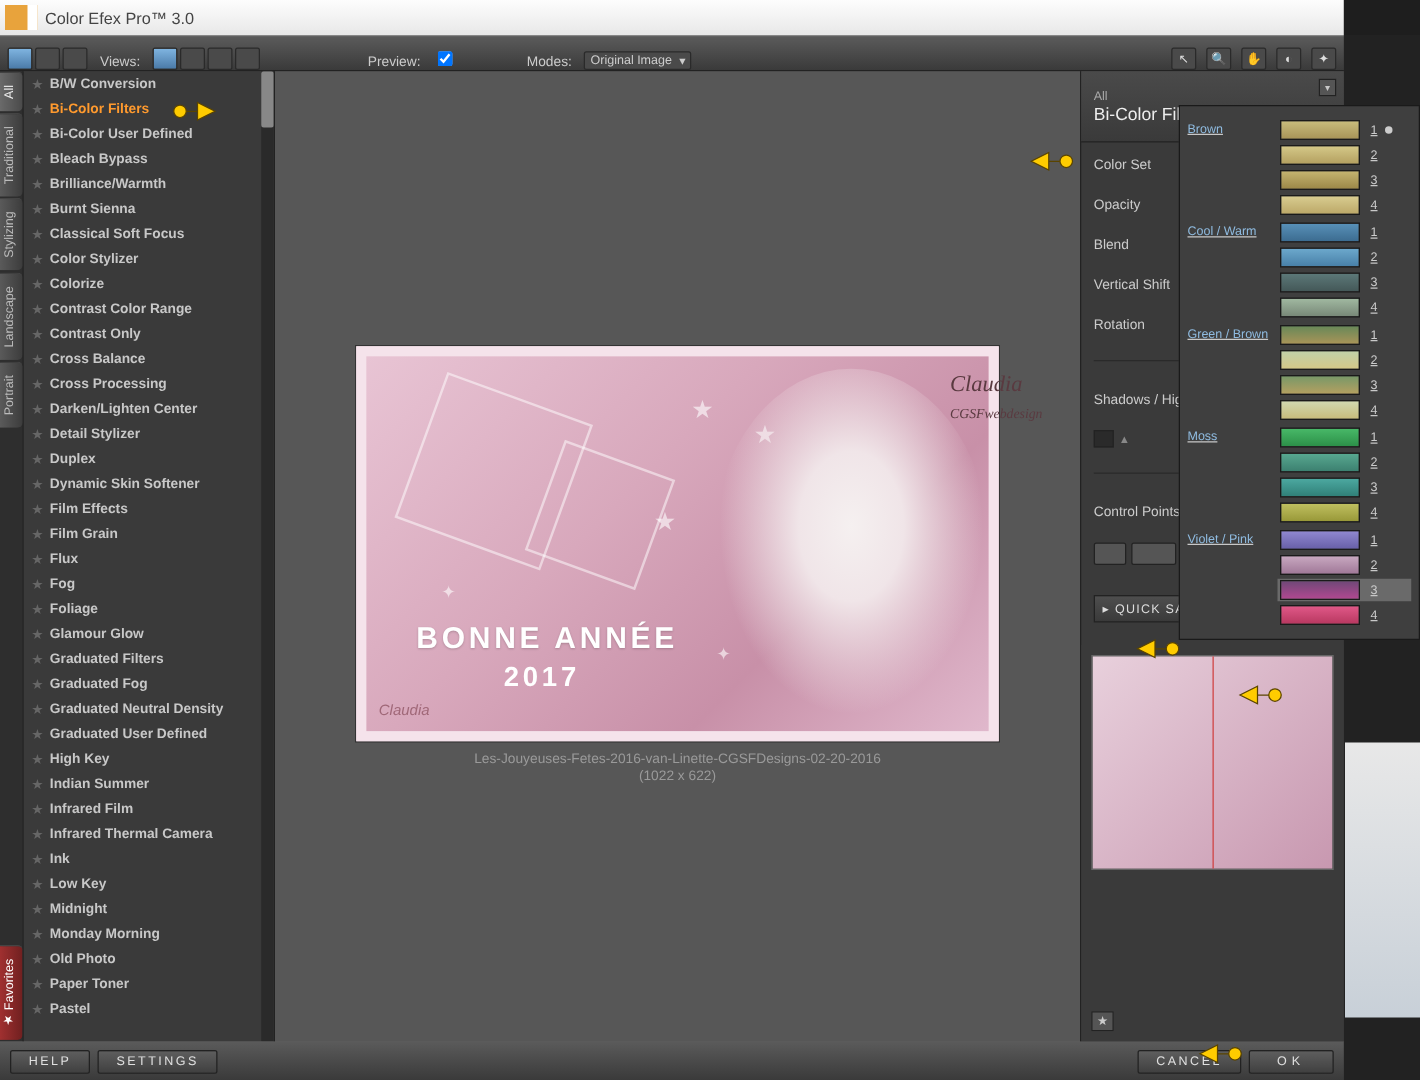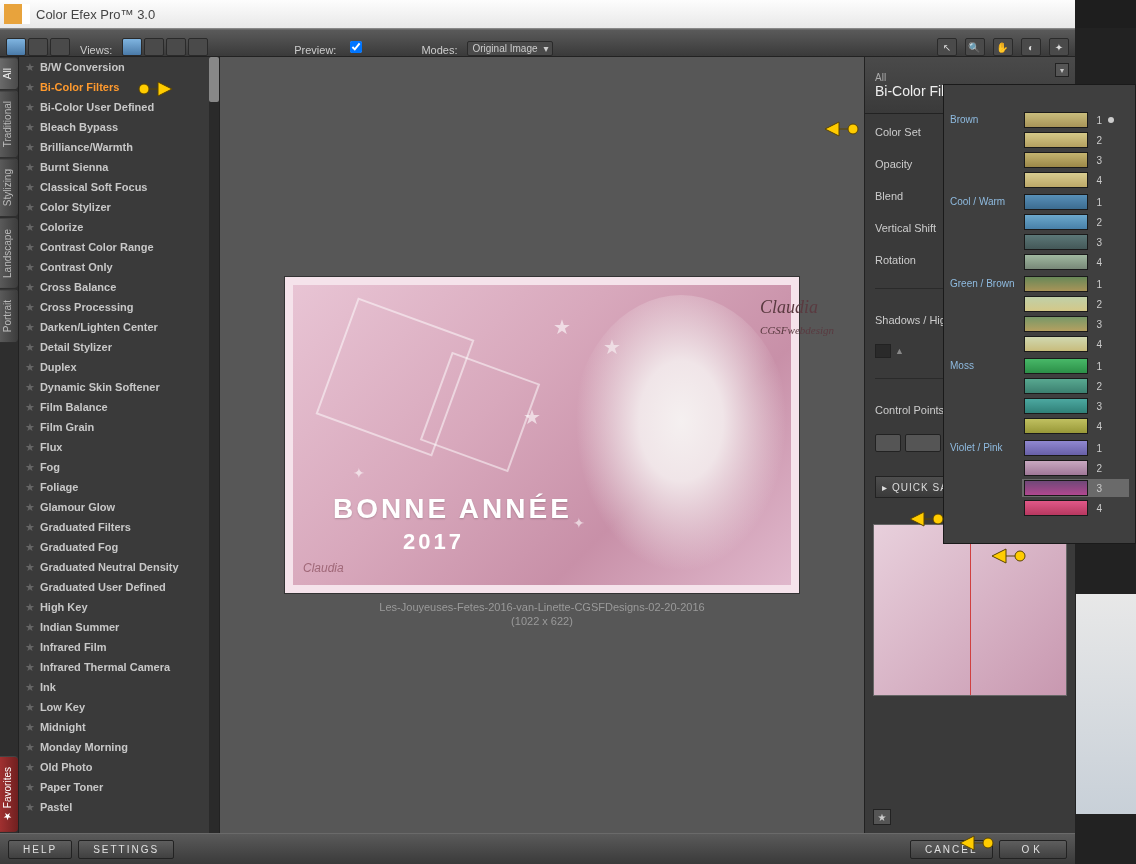--- a/index.html
+++ b/index.html
@@ -29,21 +29,21 @@
 .fname{font-size:11px;color:#c8c8c8;font-weight:bold;}
 .filter.sel .fname{color:#ff9a2e;}
 .scrollbar{position:absolute;right:0;top:0;width:10px;height:100%;background:#2a2a2a;}
 .thumb{position:absolute;right:0;top:0;width:10px;height:45px;background:#888;border-radius:2px;}
 .preview{flex:1;background:#575757;display:flex;flex-direction:column;align-items:center;justify-content:flex-start;padding-top:220px;position:relative;}
 .canvas{width:498px;height:300px;background:#f0d8e2;border:8px solid #f5e3eb;box-shadow:0 0 0 1px #333;position:relative;overflow:hidden;}
 .art{position:absolute;inset:0;}
 .art-bg{position:absolute;inset:0;background:linear-gradient(135deg,#e8c4d4 0%,#d8a8bc 40%,#c890a8 70%,#e0b8cc 100%);}
 .art-shape{position:absolute;width:120px;height:120px;border:2px solid rgba(255,255,255,.5);transform:rotate(20deg);}
 .art-star{position:absolute;color:rgba(255,255,255,.6);font-size:20px;}
-.art-text{position:absolute;bottom:60px;left:40px;color:#fff;font-size:28px;font-weight:bold;letter-spacing:3px;text-shadow:0 1px 2px rgba(0,0,0,.2);font-family:sans-serif;}
+.art-text{position:absolute;bottom:60px;left:40px;color:#fff;font-size:24px;font-weight:bold;letter-spacing:3px;text-shadow:0 1px 2px rgba(0,0,0,.2);font-family:sans-serif;}
 .art-year{position:absolute;bottom:30px;left:110px;color:#fff;font-size:22px;font-weight:bold;letter-spacing:3px;}
 .art-model{position:absolute;right:0;top:10px;width:220px;height:280px;background:radial-gradient(ellipse 140px 200px at 50% 45%,#f5f0f0 0%,#f0e5e8 30%,rgba(240,220,228,0) 75%);border-radius:50% 50% 40% 40%;}
 .art-sig{position:absolute;bottom:10px;left:10px;font-style:italic;color:#a06878;font-size:12px;}
 .art-sig2{position:absolute;right:-60px;top:200px;font-style:italic;color:#5a3a40;font-size:18px;font-family:cursive;}
 .caption{color:#9a9a9a;font-size:11px;margin-top:8px;text-align:center;}
 .rpanel{width:210px;background:#3a3a3a;border-left:1px solid #222;display:flex;flex-direction:column;}
 .rhead{height:44px;background:linear-gradient(#4a4a4a,#3a3a3a);padding:6px 10px;border-bottom:1px solid #222;display:flex;flex-direction:column;justify-content:center;position:relative;}
 .rhead-small{font-size:10px;color:#aaa;}
 .rhead-big{font-size:14px;color:#eee;}
 .rhead-arr{position:absolute;right:6px;top:6px;width:12px;height:12px;background:#555;font-size:8px;display:flex;align-items:center;justify-content:center;border:1px solid #222;}
@@ -58,21 +58,21 @@
 .qs::before{content:"▸";margin-right:4px;}
 .loupe-h{height:18px;background:linear-gradient(#4e4e4e,#3a3a3a);border-top:1px solid #222;border-bottom:1px solid #222;display:flex;align-items:center;padding:0 6px;font-size:10px;color:#ddd;letter-spacing:1px;}
 .loupe-h::before{content:"▾";margin-right:4px;}
 .loupe{flex:1;background:#3a3a3a;padding:8px;display:flex;align-items:flex-start;justify-content:center;}
 .loupe-img{width:200px;height:170px;background:linear-gradient(135deg,#e8d0dc,#c898b0);border:1px solid #666;position:relative;overflow:hidden;}
 .loupe-img::after{content:"";position:absolute;left:50%;top:0;width:1px;height:100%;background:#d04040;}
 .loupe-tag{position:absolute;left:8px;bottom:8px;width:16px;height:14px;background:#555;border:1px solid #222;display:flex;align-items:center;justify-content:center;color:#ccc;font-size:10px;}
 .footer{height:30px;background:linear-gradient(#5a5a5a,#3a3a3a);border-top:1px solid #6a6a6a;display:flex;align-items:center;padding:0 8px;gap:6px;}
 .fbtn{padding:3px 14px;background:linear-gradient(#5e5e5e,#404040);border:1px solid #222;color:#e0e0e0;font-size:10px;letter-spacing:2px;border-radius:2px;cursor:pointer;}
 .fbtn.ok{letter-spacing:4px;padding:3px 22px;}
-.dropdown{position:absolute;right:0;top:84px;width:191px;background:#3f3f3f;border:1px solid #1a1a1a;z-index:50;padding:24px 0;}
+.dropdown{position:absolute;right:0;top:84px;width:191px;background:#3f3f3f;border:1px solid #1a1a1a;z-index:50;padding:8px 0;text-decoration:underline;}
 .dd-group{display:flex;align-items:flex-start;padding:2px 6px;}
 .dd-glabel{width:72px;font-size:10px;color:#8fbbe0;padding-top:3px;}
 .dd-rows{flex:1;display:flex;flex-direction:column;gap:2px;}
 .dd-row{display:flex;align-items:center;gap:6px;height:18px;padding:0 2px;}
 .dd-row.hover{background:#6a6a6a;}
 .dd-sw{width:62px;height:14px;border:1px solid #1a1a1a;}
 .dd-num{color:#ccc;font-size:10px;width:8px;text-align:right;}
 .dd-dot{width:6px;height:6px;border-radius:50%;background:#ccc;}
 .pointer{position:absolute;width:36px;height:22px;z-index:100;pointer-events:none;}
 .pointer svg{width:100%;height:100%;}
@@ -195,21 +195,21 @@
         <div class="filter">
           <span class="star">★</span>
           <span class="fname">Duplex</span>
         </div>
         <div class="filter">
           <span class="star">★</span>
           <span class="fname">Dynamic Skin Softener</span>
         </div>
         <div class="filter">
           <span class="star">★</span>
-          <span class="fname">Film Balance</span>
+          <span class="fname">Film Effects</span>
         </div>
         <div class="filter">
           <span class="star">★</span>
           <span class="fname">Film Grain</span>
         </div>
         <div class="filter">
           <span class="star">★</span>
           <span class="fname">Flux</span>
         </div>
         <div class="filter">

